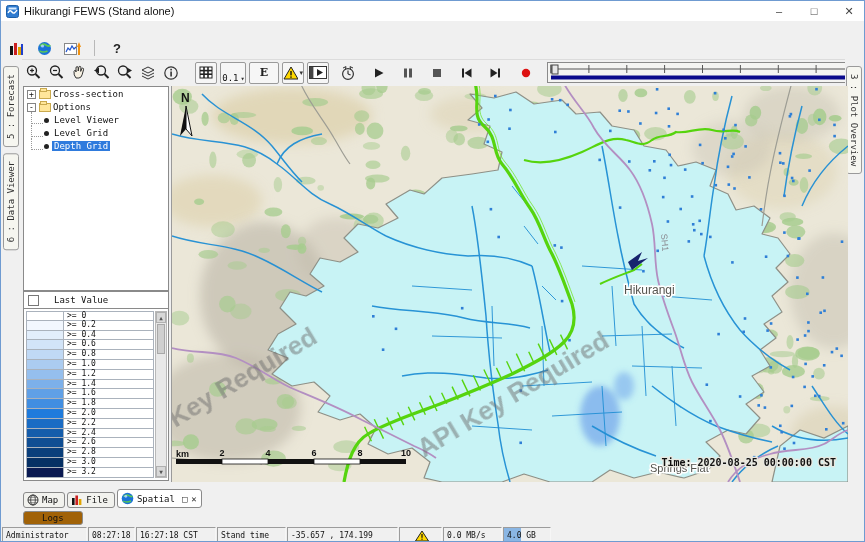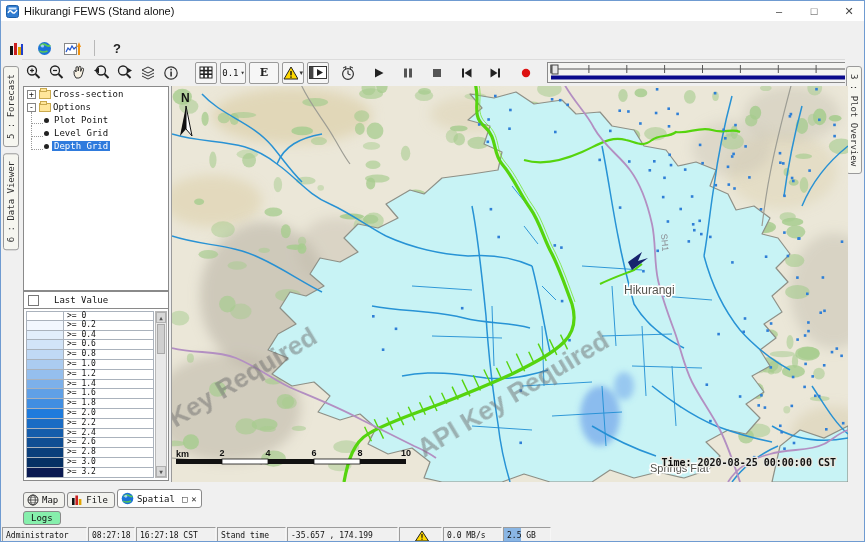--- a/index.html
+++ b/index.html
@@ -21,21 +21,21 @@
   .toolbar1{position:absolute;left:0;top:36px;right:0;height:22px;display:flex;
     align-items:center;padding-left:5px;gap:8px;border-bottom:1px solid #dcdcdc;}
   .tsep{width:1px;height:16px;background:#b8b8b8;margin:0 4px;}
   .helpq{font-weight:bold;font-size:13px;color:#222;}
   
   .toolbar2{position:absolute;left:22px;top:58px;width:823px;height:27px;display:flex;
     align-items:center;gap:3px;}
   .tbtn{display:flex;align-items:center;justify-content:center;height:20px;min-width:20px;}
   .tbtn.bordered{border:1px solid #9a9a9a;background:#f6f6f6;border-radius:2px;}
   .dd-arrow{font-size:7px;color:#333;margin-left:1px;}
-  .interval{font:9px "DejaVu Sans Mono",monospace;display:flex;align-items:center;gap:1px;padding:0 2px;}
+  .interval{font:9px "DejaVu Sans Mono",monospace;display:flex;align-items:flex-end;gap:1px;padding:0 2px;}
   .bluedot{width:5px;height:5px;border-radius:50%;background:#1133cc;}
   .elabel{font:bold 11px "DejaVu Serif",serif;color:#222;padding:0 4px;}
   .timeline-box{position:relative;width:312px;height:19px;border:1px solid #8a8a8a;
     background:#f4f4f2;margin-left:8px;}
   
   .strip-left{position:absolute;left:0;top:58px;width:21px;height:430px;display:flex;
     flex-direction:column;align-items:flex-start;padding-top:7px;gap:6px;background:#f0f0f0;}
   .strip-right{position:absolute;right:0;top:58px;width:19px;height:430px;display:flex;
     flex-direction:column;align-items:flex-start;padding-top:7px;background:#f0f0f0;}
   .vtab{background:#f6f6f0;border:1px solid #9a9a9a;border-radius:3px;color:#333;
@@ -80,22 +80,22 @@
   
   .mapwrap{position:absolute;left:170px;top:85px;width:676px;height:396px;
     border-left:1px solid #9a9a9a;box-sizing:content-box;background:#ebe7d8;overflow:hidden;}
   
   .bottomtabs{position:absolute;left:22px;top:487px;height:20px;display:flex;gap:2px;align-items:flex-end;}
   .btab{display:flex;align-items:center;gap:3px;border:1px solid #8a8a8a;border-radius:3px;
     background:#f2f2ee;padding:1px 6px 1px 3px;font:9px "DejaVu Sans Mono",monospace;height:16px;box-sizing:border-box;}
   .btab.active{background:#ffffff;height:19px;padding-right:4px;}
   .tab-ico{font-size:9px;color:#333;margin-left:4px;}
   .logsrow{position:absolute;left:22px;top:508px;height:17px;display:flex;align-items:center;}
-  .logsbtn{border:1px solid #8a8a8a;border-radius:3px;background:#86efac;
-    font:9px "DejaVu Sans Mono",monospace;padding:1px 7px;}
+  .logsbtn{border:1px solid #8a8a8a;border-radius:3px;background:#a16207;
+    font:9px "DejaVu Sans Mono",monospace;padding:1px 18px;}
   
   .statusbar{position:absolute;left:0;top:525px;right:0;height:17px;display:flex;background:#f0f0f0;}
   .scell{border:1px solid;border-color:#9c9c9c #f6f6f6 #f6f6f6 #9c9c9c;height:17px;margin:1px 0 0 1px;
     font:8px "DejaVu Sans Mono",monospace;display:flex;align-items:center;padding-left:3px;
     box-sizing:border-box;overflow:hidden;white-space:nowrap;position:relative;}
   .memfill{position:absolute;left:0;top:0;bottom:0;width:38%;background:#8ab6e4;}
   .memtext{position:relative;}
   svg{display:block;}
 </style>
 </head>
@@ -308,21 +308,21 @@
         <span class="tlabel">Cross-section</span>
       </div>
       <div class="trow">
         <span class="expander">-</span>
         <span class="folder"></span>
         <span class="tlabel">Options</span>
       </div>
       <div class="trow">
         <span class="conn"></span>
         <span class="bullet"></span>
-        <span class="tlabel">Plot Point</span>
+        <span class="tlabel">Level Viewer</span>
       </div>
       <div class="trow">
         <span class="conn"></span>
         <span class="bullet"></span>
         <span class="tlabel">Level Grid</span>
       </div>
       <div class="trow">
         <span class="conn"></span>
         <span class="bullet"></span>
         <span class="tlabel sel">Depth Grid</span>
@@ -899,17 +899,17 @@
     <span class="scell" style="width:43px;justify-content:center">
       <svg width="14" height="12">
           <polygon points="7,1 13.5,11 0.5,11" fill="#ffd800" stroke="#222"></polygon>
           <rect x="6.4" y="4" width="1.2" height="3.8" fill="#111"></rect>
           <rect x="6.4" y="8.6" width="1.2" height="1.2" fill="#111"></rect>
         </svg>
     </span>
     <span class="scell" style="width:59px">0.0 MB/s</span>
     <span class="scell" style="width:48px">
       <span class="memfill"></span>
-      <span class="memtext">2.5 GB</span>
+      <span class="memtext">4.0 GB</span>
     </span>
   </div>
 
 </div>
 
 </body></html>

